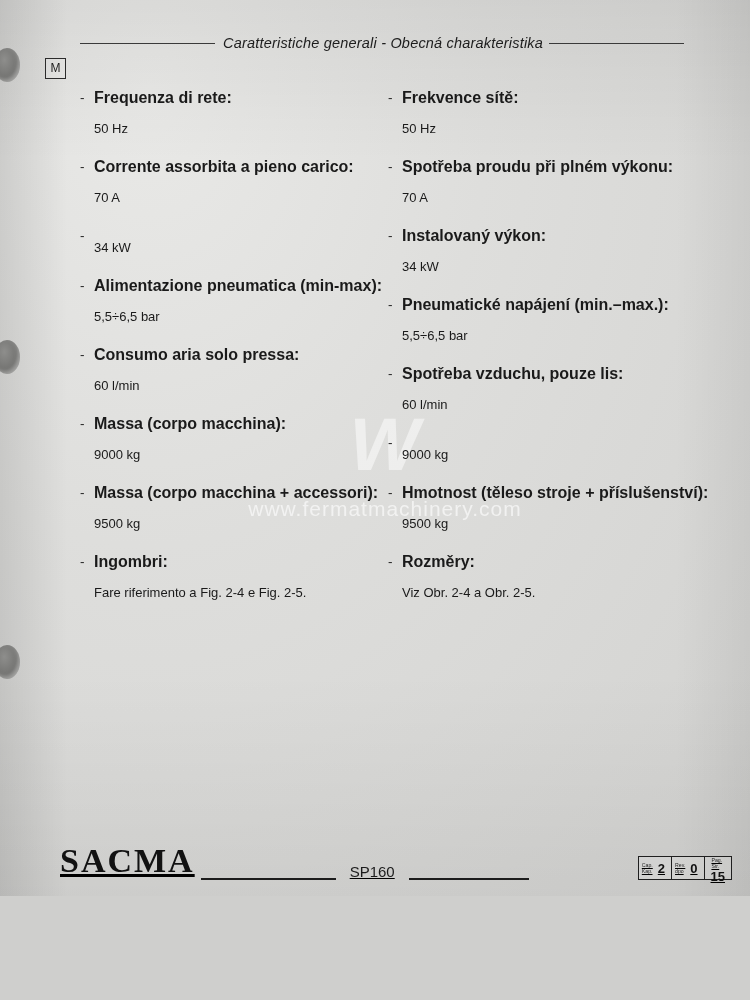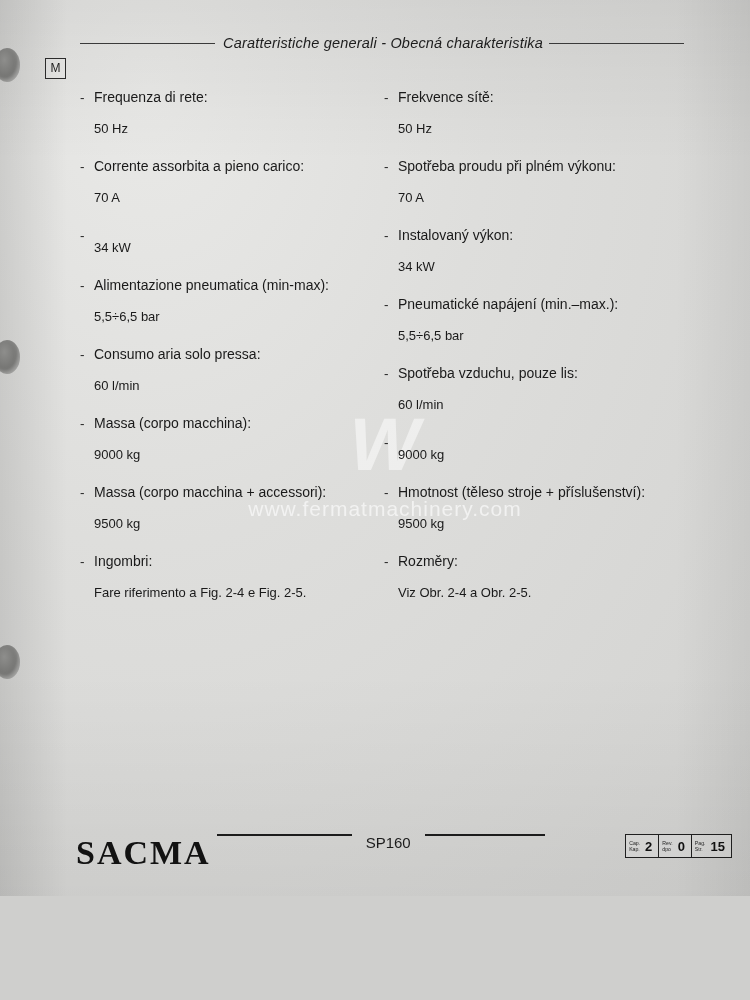--- a/index.html
+++ b/index.html
@@ -111,24 +111,25 @@
   }
   .dash {
     width: 14px;
     flex: 0 0 14px;
     font-size: 13.5px;
     color: #222;
     line-height: 19px;
   }
   .entry-body { flex: 1 1 auto; }
   .label {
-    font-size: 14px;
+    font-size: 16px;
     color: #1a1a1a;
     line-height: 19px;
     white-space: nowrap;
+    font-weight: bold;
   }
   .value {
     font-size: 13px;
     color: #1a1a1a;
     line-height: 19px;
     margin-top: 12px;
     white-space: nowrap;
   }
 
   
@@ -154,26 +155,27 @@
   .watermark-text {
     margin-top: 22px;
     font-size: 21px;
     color: rgba(255,255,255,0.62);
   }
 
   
   .footer {
     position: absolute;
     bottom: 16px;
-    left: 76px;
+    left: 60px;
     right: 18px;
     height: 46px;
     display: flex;
-    align-items: flex-start;
+    align-items: flex-end;
     z-index: 2;
+    text-decoration: underline;
   }
   .brand {
     font-size: 34px;
     font-weight: bold;
     letter-spacing: 2px;
     color: #121212;
     font-family: "Liberation Serif", serif;
   }
   .foot-rule-1 { width: 135px; height: 2px; background: #1c1c1c; margin-left: 6px; margin-right: 14px; }
   .foot-rule-2 { width: 120px; height: 2px; background: #1c1c1c; margin-left: 14px; margin-right: 10px; }
@@ -189,21 +191,21 @@
     align-items: stretch;
     background: rgba(255,255,255,0.15);
     margin-left: auto;
   }
   .fb-cell {
     display: flex;
     align-items: center;
     border-right: 1px solid #1f1f1f;
     padding: 0 3px;
   }
-  .fb-cell:last-child { border-right: none; }
+  .fb-cell:last-child { border-right: none; flex-direction: column; }
   .fb-caption {
     font-size: 5.2px;
     line-height: 6px;
     color: #1f1f1f;
     text-align: left;
     padding-right: 2px;
   }
   .fb-val {
     font-size: 13px;
     font-weight: bold;

